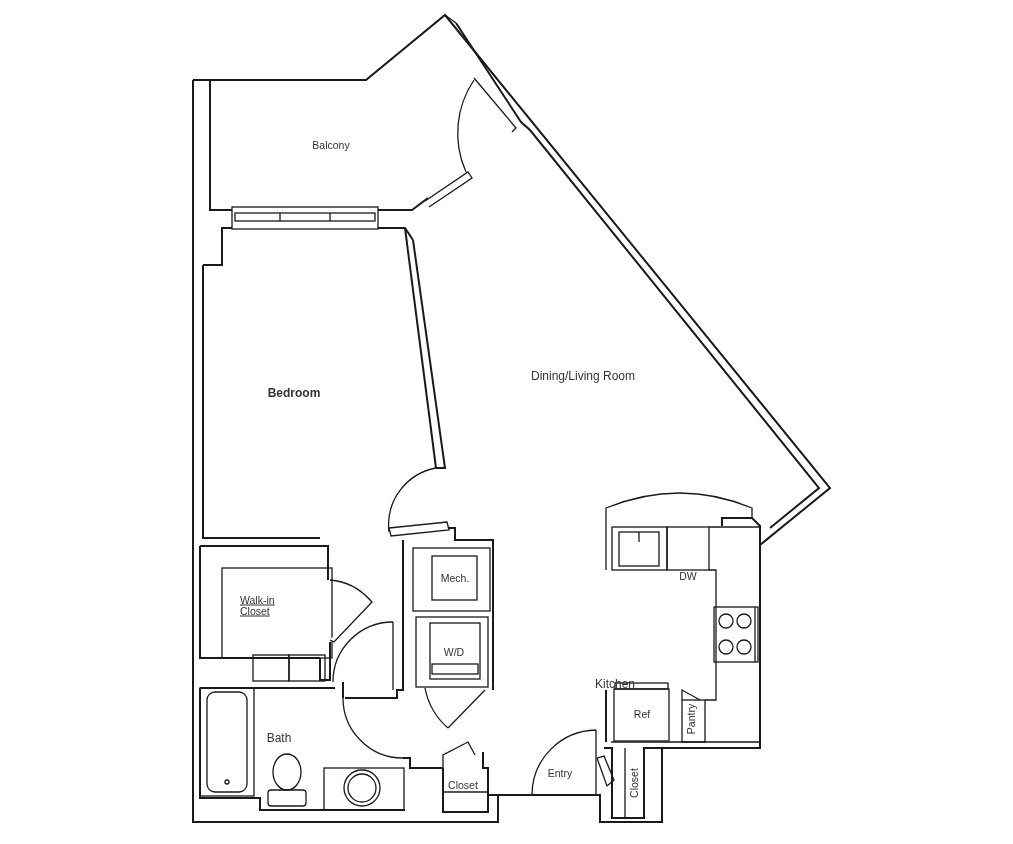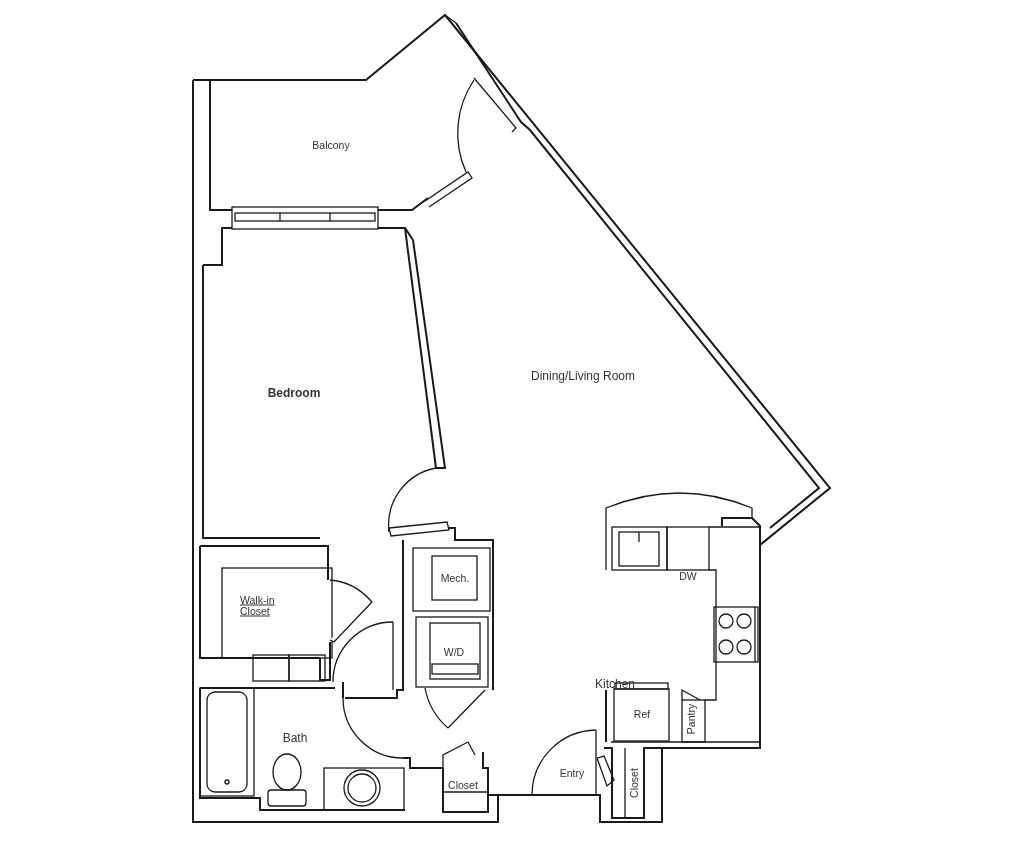--- a/index.html
+++ b/index.html
@@ -143,16 +143,16 @@
 <div class="lbl sm" style="left:331px; top:145px;text-align:center;">Balcony</div>
 <div class="lbl lg" style="left:583px; top:376px;">Dining/Living Room</div>
 <div class="lbl lg" style="left:294px; top:393px;font-weight:bold;">Bedroom</div>
 <div class="lbl sm wrap" style="left:270px; top:605px;">Walk-in Closet</div>
 <div class="lbl sm" style="left:455px; top:578px;">Mech.</div>
 <div class="lbl sm" style="left:454px; top:652px;">W/D</div>
 <div class="lbl lg" style="left:615px; top:636px;margin-top:48px;">Kitchen</div>
 <div class="lbl sm" style="left:688px; top:576px;">DW</div>
 <div class="lbl sm" style="left:642px; top:714px;text-align:center;">Ref</div>
 <div class="lbl sm vert" style="left:691px; top:719px;">Pantry</div>
-<div class="lbl lg" style="left:295px; top:738px;">Bath</div>
+<div class="lbl lg" style="left:279px; top:738px;">Bath</div>
 <div class="lbl sm" style="left:463px; top:785px;">Closet</div>
-<div class="lbl sm" style="left:560px; top:773px;padding-left:24px;">Entry</div>
+<div class="lbl sm" style="left:560px; top:773px;">Entry</div>
 <div class="lbl sm vert" style="left:634px; top:783px;">Closet</div>
 
 </body></html>

